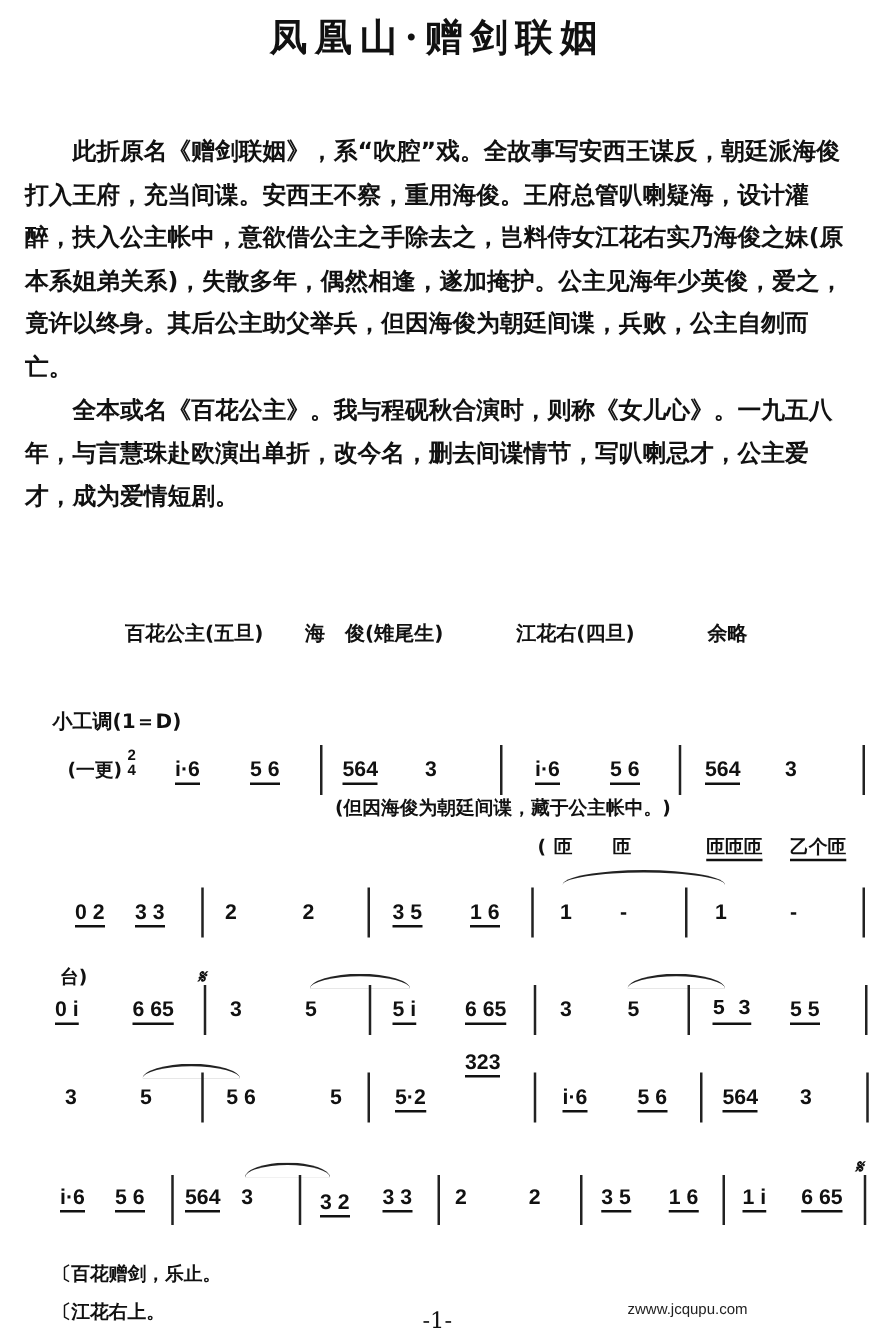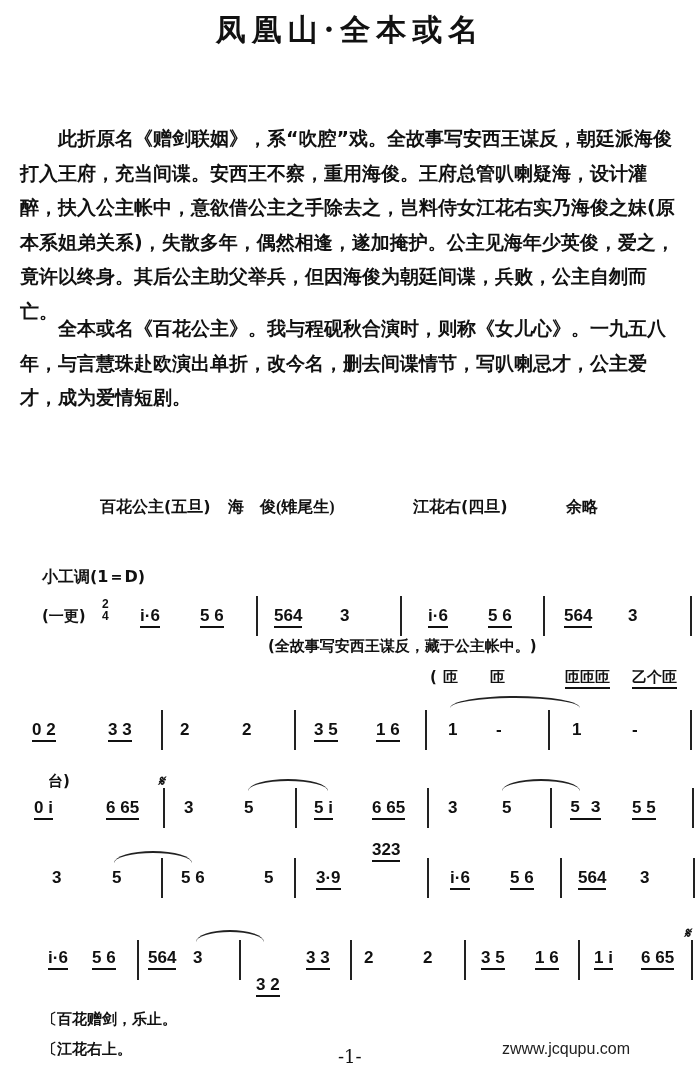--- a/index.html
+++ b/index.html
@@ -10,71 +10,71 @@
   .cast { top:497px; font-size:16px; font-weight:bold; }
   .key { top:567px; font-size:16px; font-weight:bold; }
   .n { font-family:"Liberation Sans", sans-serif; font-weight:bold; font-size:17px; }
   .ul { border-bottom:2px solid #111; padding-bottom:1px; }
   .bar { position:absolute; width:2px; background:#222; }
   .note-text { font-size:15px; font-weight:bold; }
   .slur { position:absolute; border-top:2px solid #222; border-radius:50% 50% 0 0 / 100% 100% 0 0; height:10px; }
   .sign { font-family:"DejaVu Serif", serif; font-style:italic; font-weight:bold; font-size:15px; }
   .footer-stage { font-size:15px; font-weight:bold; }
   .page-num { font-family:"DejaVu Serif", serif; font-size:18px; }
-  .watermark { font-family:"Liberation Sans", sans-serif; font-size:16px; color:#222; }
+  .watermark { font-family:"Liberation Sans", sans-serif; font-size:12px; color:#222; }
 </style>
 </head>
 <body>
 
 <div>
 
-  <div class="abs title">凤凰山·全本或名</div>
+  <div class="abs title">凤凰山·赠剑联姻</div>
 
-  <div class="abs para" style="top:121px; text-indent:2em;">此折原名《赠剑联姻》，系“吹腔”戏。全故事写安西王谋反，朝廷派海俊打入王府，充当间谍。安西王不察，重用海俊。王府总管叭喇疑海，设计灌醉，扶入公主帐中，意欲借公主之手除去之，岂料侍女江花右实乃海俊之妹(原本系姐弟关系)，失散多年，偶然相逢，遂加掩护。公主见海年少英俊，爱之，竟许以终身。其后公主助父举兵，但因海俊为朝廷间谍，兵败，公主自刎而亡。</div>
+  <div class="abs para" style="top:104px; text-indent:2em;">此折原名《赠剑联姻》，系“吹腔”戏。全故事写安西王谋反，朝廷派海俊打入王府，充当间谍。安西王不察，重用海俊。王府总管叭喇疑海，设计灌醉，扶入公主帐中，意欲借公主之手除去之，岂料侍女江花右实乃海俊之妹(原本系姐弟关系)，失散多年，偶然相逢，遂加掩护。公主见海年少英俊，爱之，竟许以终身。其后公主助父举兵，但因海俊为朝廷间谍，兵败，公主自刎而亡。</div>
   <div class="abs para" style="top:311px; text-indent:2em;">全本或名《百花公主》。我与程砚秋合演时，则称《女儿心》。一九五八年，与言慧珠赴欧演出单折，改今名，删去间谍情节，写叭喇忌才，公主爱才，成为爱情短剧。</div>
 
   <div class="abs cast" style="left:100px;">百花公主(五旦)</div>
-  <div class="abs cast" style="left:228px;font-family:Liberation Serif, serif;">海　俊(雉尾生)</div>
+  <div class="abs cast" style="left:244px;">海　俊(雉尾生)</div>
   <div class="abs cast" style="left:413px;">江花右(四旦)</div>
   <div class="abs cast" style="left:566px;">余略</div>
 
   <div class="abs key" style="left:42px;text-align:right;">小工调(1＝D)</div>
 
   <div>
-    <div class="abs note-text" style="left:42px; top:607px;">(一更)</div>
+    <div class="abs note-text" style="left:54px; top:607px;">(一更)</div>
     <div class="abs n" style="left:102px; top:598px; font-size:12px; line-height:12px; text-align:center;">
       <div>2</div>
       <div>4</div>
     </div>
     <div class="abs n" style="left:140px; top:606px;"><span class="ul">i·6</span></div>
     <div class="abs n" style="left:200px; top:606px;"><span class="ul">5 6</span></div>
     <div class="bar" style="left:256px; top:596px; height:40px;"></div>
     <div class="abs n" style="left:274px; top:606px;"><span class="ul">564</span></div>
     <div class="abs n" style="left:340px; top:606px;">3</div>
     <div class="bar" style="left:400px; top:596px; height:40px;"></div>
     <div class="abs n" style="left:428px; top:606px;"><span class="ul">i·6</span></div>
     <div class="abs n" style="left:488px; top:606px;"><span class="ul">5 6</span></div>
     <div class="bar" style="left:543px; top:596px; height:40px;"></div>
     <div class="abs n" style="left:564px; top:606px;"><span class="ul">564</span></div>
     <div class="abs n" style="left:628px; top:606px;">3</div>
     <div class="bar" style="left:690px; top:596px; height:40px;"></div>
-    <div class="abs note-text" style="left:268px; top:637px;">(全故事写安西王谋反，藏于公主帐中。)</div>
+    <div class="abs note-text" style="left:268px; top:637px;">(但因海俊为朝廷间谍，藏于公主帐中。)</div>
   </div>
 
   <div>
     <div class="abs note-text" style="left:430px; top:668px;">(</div>
     <div class="abs note-text" style="left:443px; top:668px;">匝</div>
     <div class="abs note-text" style="left:490px; top:668px;">匝</div>
     <div class="abs note-text" style="left:565px; top:668px;"><span class="ul">匝匝匝</span></div>
     <div class="abs note-text" style="left:632px; top:668px;"><span class="ul">乙个匝</span></div>
   </div>
 
   <div>
     <div class="slur" style="left:450px; top:696px; width:130px;"></div>
-    <div class="abs n" style="left:32px; top:720px;"><span class="ul">0 2</span></div>
+    <div class="abs n" style="left:60px; top:720px;"><span class="ul">0 2</span></div>
     <div class="abs n" style="left:108px; top:720px;"><span class="ul">3 3</span></div>
     <div class="bar" style="left:161px; top:710px; height:40px;"></div>
     <div class="abs n" style="left:180px; top:720px;">2</div>
     <div class="abs n" style="left:242px; top:720px;">2</div>
     <div class="bar" style="left:294px; top:710px; height:40px;"></div>
     <div class="abs n" style="left:314px; top:720px;"><span class="ul">3 5</span></div>
     <div class="abs n" style="left:376px; top:720px;"><span class="ul">1 6</span></div>
     <div class="bar" style="left:425px; top:710px; height:40px;"></div>
     <div class="abs n" style="left:448px; top:720px;">1</div>
     <div class="abs n" style="left:496px; top:720px;">-</div>
@@ -82,21 +82,21 @@
     <div class="abs n" style="left:572px; top:720px;">1</div>
     <div class="abs n" style="left:632px; top:720px;">-</div>
     <div class="bar" style="left:690px; top:710px; height:40px;"></div>
   </div>
 
   <div>
     <div class="abs note-text" style="left:48px; top:772px;">台)</div>
     <div class="abs sign" style="left:158px; top:772px;">𝄋</div>
     <div class="slur" style="left:248px; top:779px; width:80px;"></div>
     <div class="slur" style="left:502px; top:779px; width:78px;"></div>
-    <div class="abs n" style="left:34px; top:798px;"><span class="ul">0 i</span></div>
+    <div class="abs n" style="left:44px; top:798px;"><span class="ul">0 i</span></div>
     <div class="abs n" style="left:106px; top:798px;"><span class="ul">6 65</span></div>
     <div class="bar" style="left:163px; top:788px; height:40px;"></div>
     <div class="abs n" style="left:184px; top:798px;">3</div>
     <div class="abs n" style="left:244px; top:798px;">5</div>
     <div class="bar" style="left:295px; top:788px; height:40px;"></div>
     <div class="abs n" style="left:314px; top:798px;"><span class="ul">5 i</span></div>
     <div class="abs n" style="left:372px; top:798px;"><span class="ul">6 65</span></div>
     <div class="bar" style="left:427px; top:788px; height:40px;"></div>
     <div class="abs n" style="left:448px; top:798px;">3</div>
     <div class="abs n" style="left:502px; top:798px;">5</div>
@@ -107,41 +107,41 @@
   </div>
 
   <div>
     <div class="slur" style="left:114px; top:851px; width:78px;"></div>
     <div class="abs n" style="left:52px; top:868px;">3</div>
     <div class="abs n" style="left:112px; top:868px;">5</div>
     <div class="bar" style="left:161px; top:858px; height:40px;"></div>
     <div class="abs n" style="left:181px; top:868px;">5 6</div>
     <div class="abs n" style="left:264px; top:868px;">5</div>
     <div class="bar" style="left:294px; top:858px; height:40px;"></div>
-    <div class="abs n" style="left:316px; top:868px;"><span class="ul">3·9</span></div>
+    <div class="abs n" style="left:316px; top:868px;"><span class="ul">5·2</span></div>
     <div class="abs n" style="left:372px; top:840px;"><span class="ul">323</span></div>
     <div class="bar" style="left:427px; top:858px; height:40px;"></div>
     <div class="abs n" style="left:450px; top:868px;"><span class="ul">i·6</span></div>
     <div class="abs n" style="left:510px; top:868px;"><span class="ul">5 6</span></div>
     <div class="bar" style="left:560px; top:858px; height:40px;"></div>
     <div class="abs n" style="left:578px; top:868px;"><span class="ul">564</span></div>
     <div class="abs n" style="left:640px; top:868px;">3</div>
     <div class="bar" style="left:693px; top:858px; height:40px;"></div>
   </div>
 
   <div>
     <div class="slur" style="left:196px; top:930px; width:68px;"></div>
     <div class="abs sign" style="left:684px; top:924px;">𝄋</div>
     <div class="abs n" style="left:48px; top:948px;"><span class="ul">i·6</span></div>
     <div class="abs n" style="left:92px; top:948px;"><span class="ul">5 6</span></div>
     <div class="bar" style="left:137px; top:940px; height:40px;"></div>
     <div class="abs n" style="left:148px; top:948px;"><span class="ul">564</span></div>
     <div class="abs n" style="left:193px; top:948px;">3</div>
     <div class="bar" style="left:239px; top:940px; height:40px;"></div>
-    <div class="abs n" style="left:256px; top:975px;text-align:center;"><span class="ul">3 2</span></div>
+    <div class="abs n" style="left:256px; top:952px;text-align:center;"><span class="ul">3 2</span></div>
     <div class="abs n" style="left:306px; top:948px;"><span class="ul">3 3</span></div>
     <div class="bar" style="left:350px; top:940px; height:40px;"></div>
     <div class="abs n" style="left:364px; top:948px;">2</div>
     <div class="abs n" style="left:423px; top:948px;">2</div>
     <div class="bar" style="left:464px; top:940px; height:40px;"></div>
     <div class="abs n" style="left:481px; top:948px;"><span class="ul">3 5</span></div>
     <div class="abs n" style="left:535px; top:948px;"><span class="ul">1 6</span></div>
     <div class="bar" style="left:578px; top:940px; height:40px;"></div>
     <div class="abs n" style="left:594px; top:948px;"><span class="ul">1 i</span></div>
     <div class="abs n" style="left:641px; top:948px;"><span class="ul">6 65</span></div>

